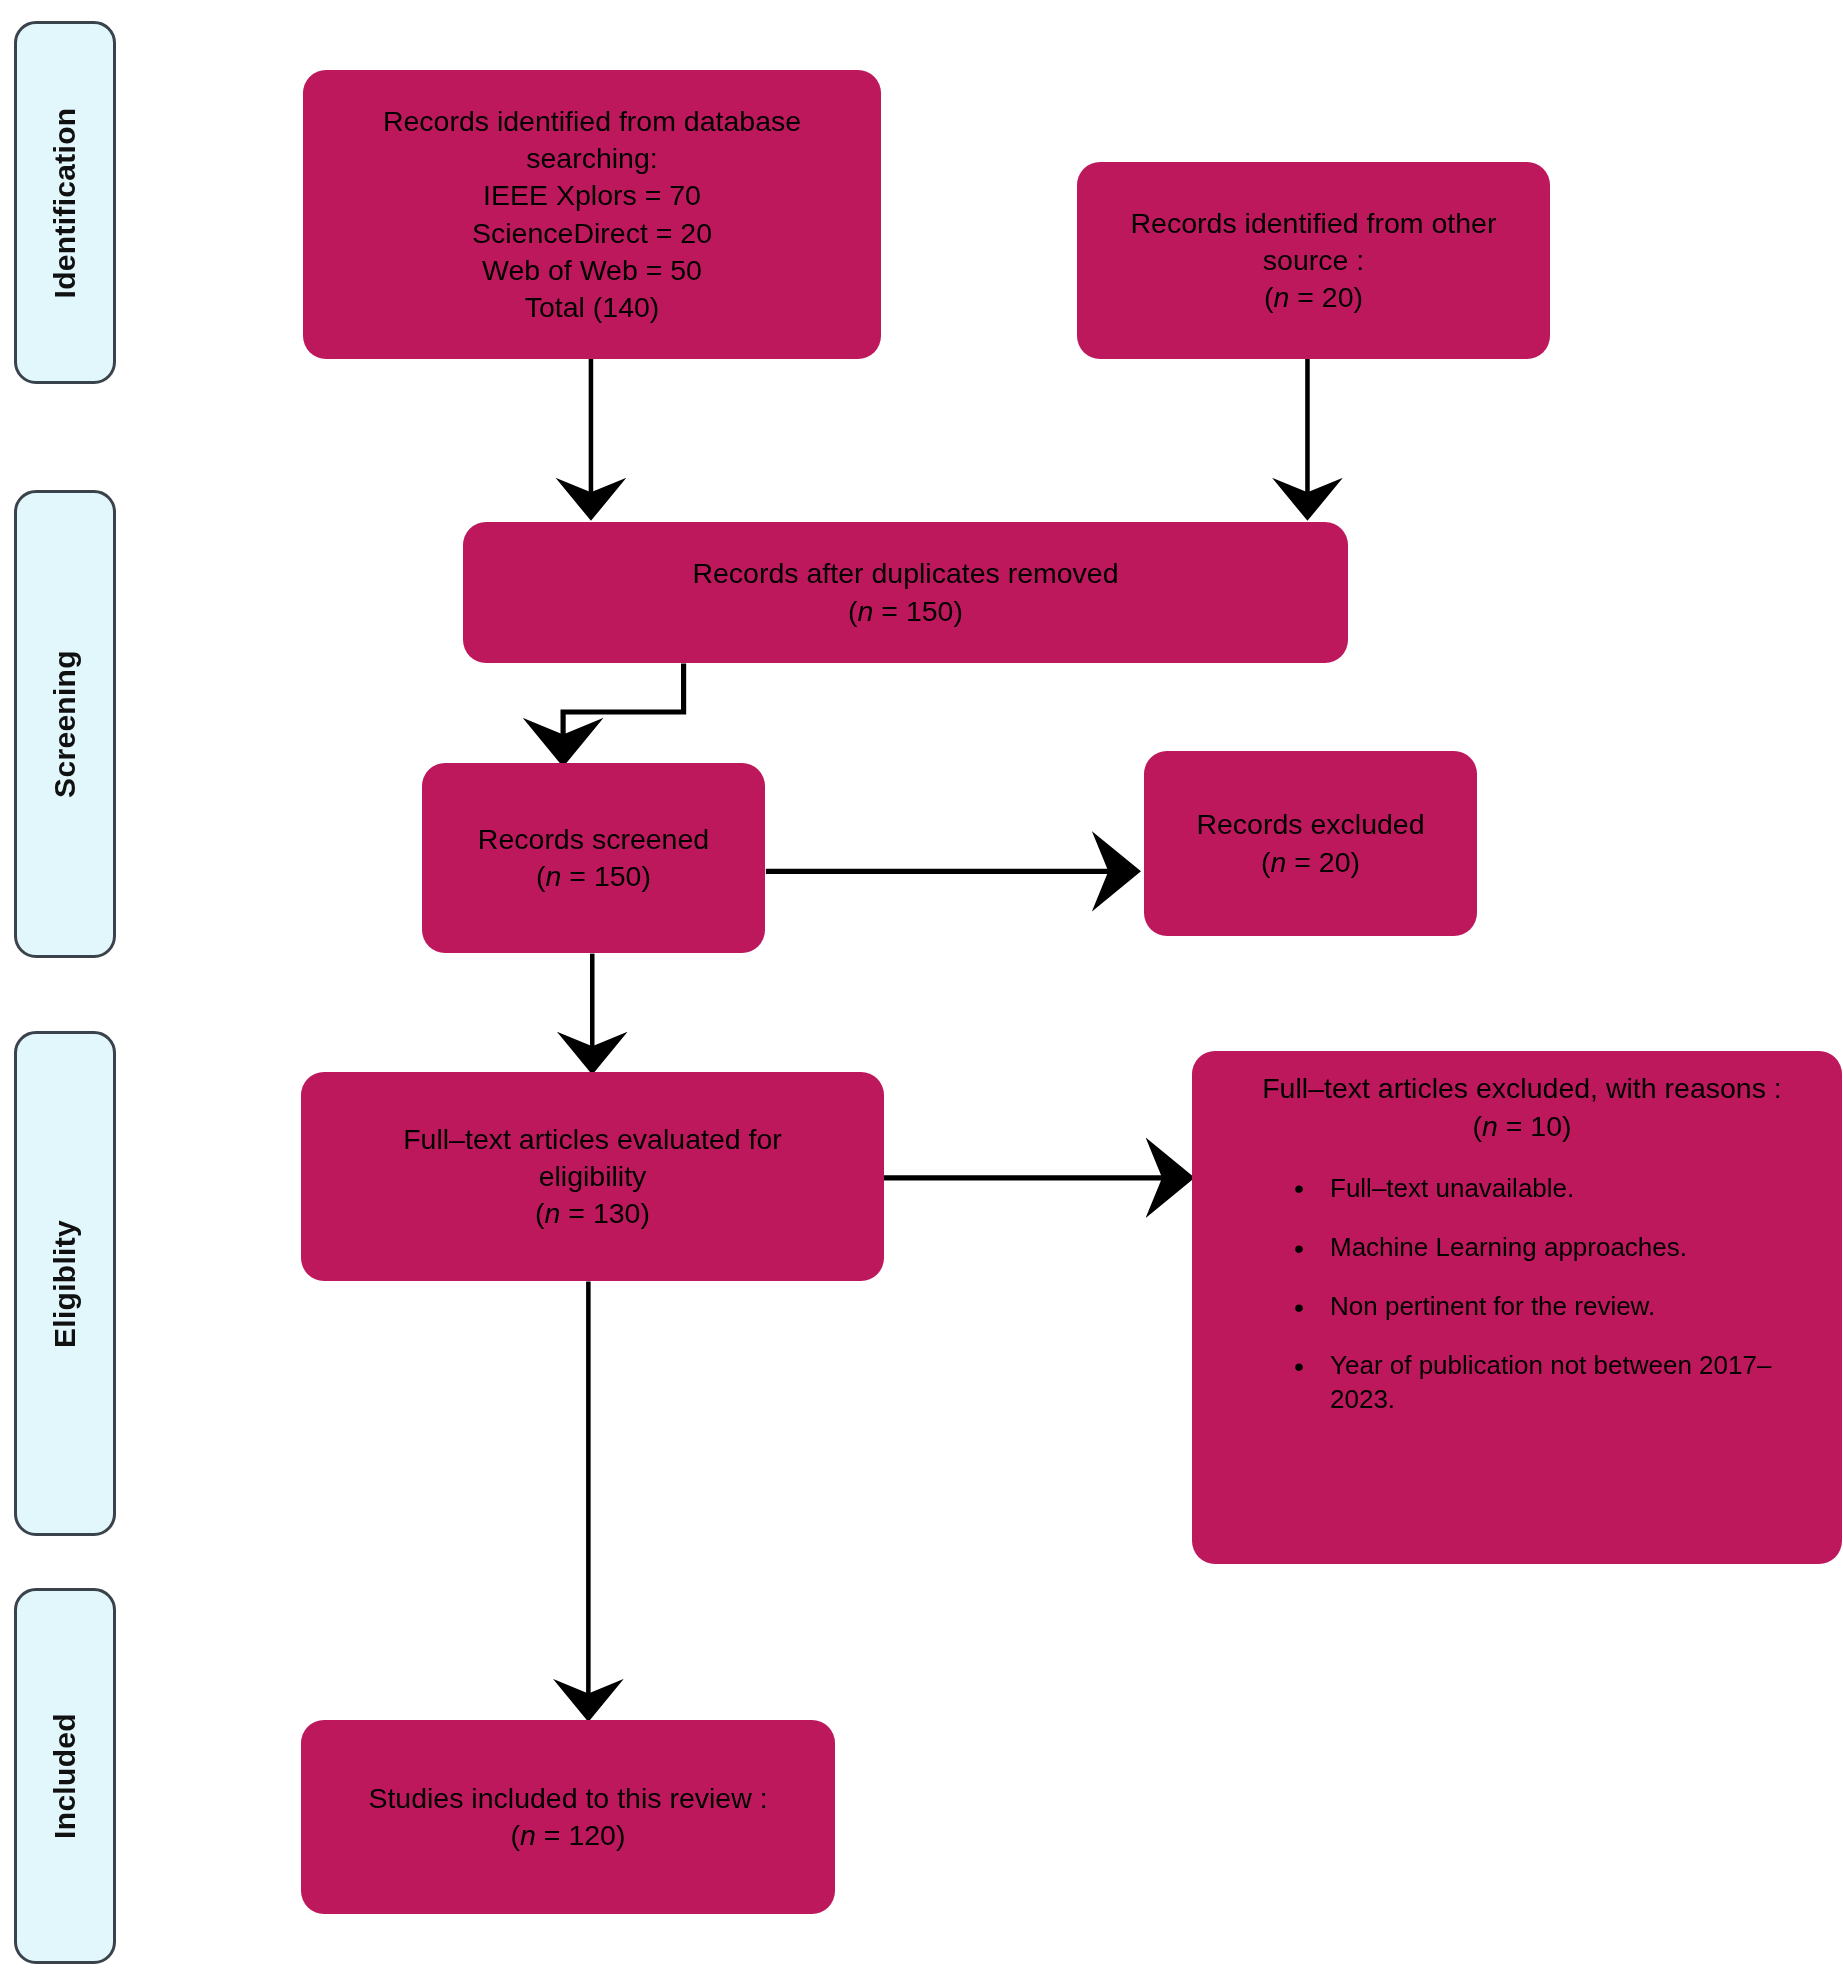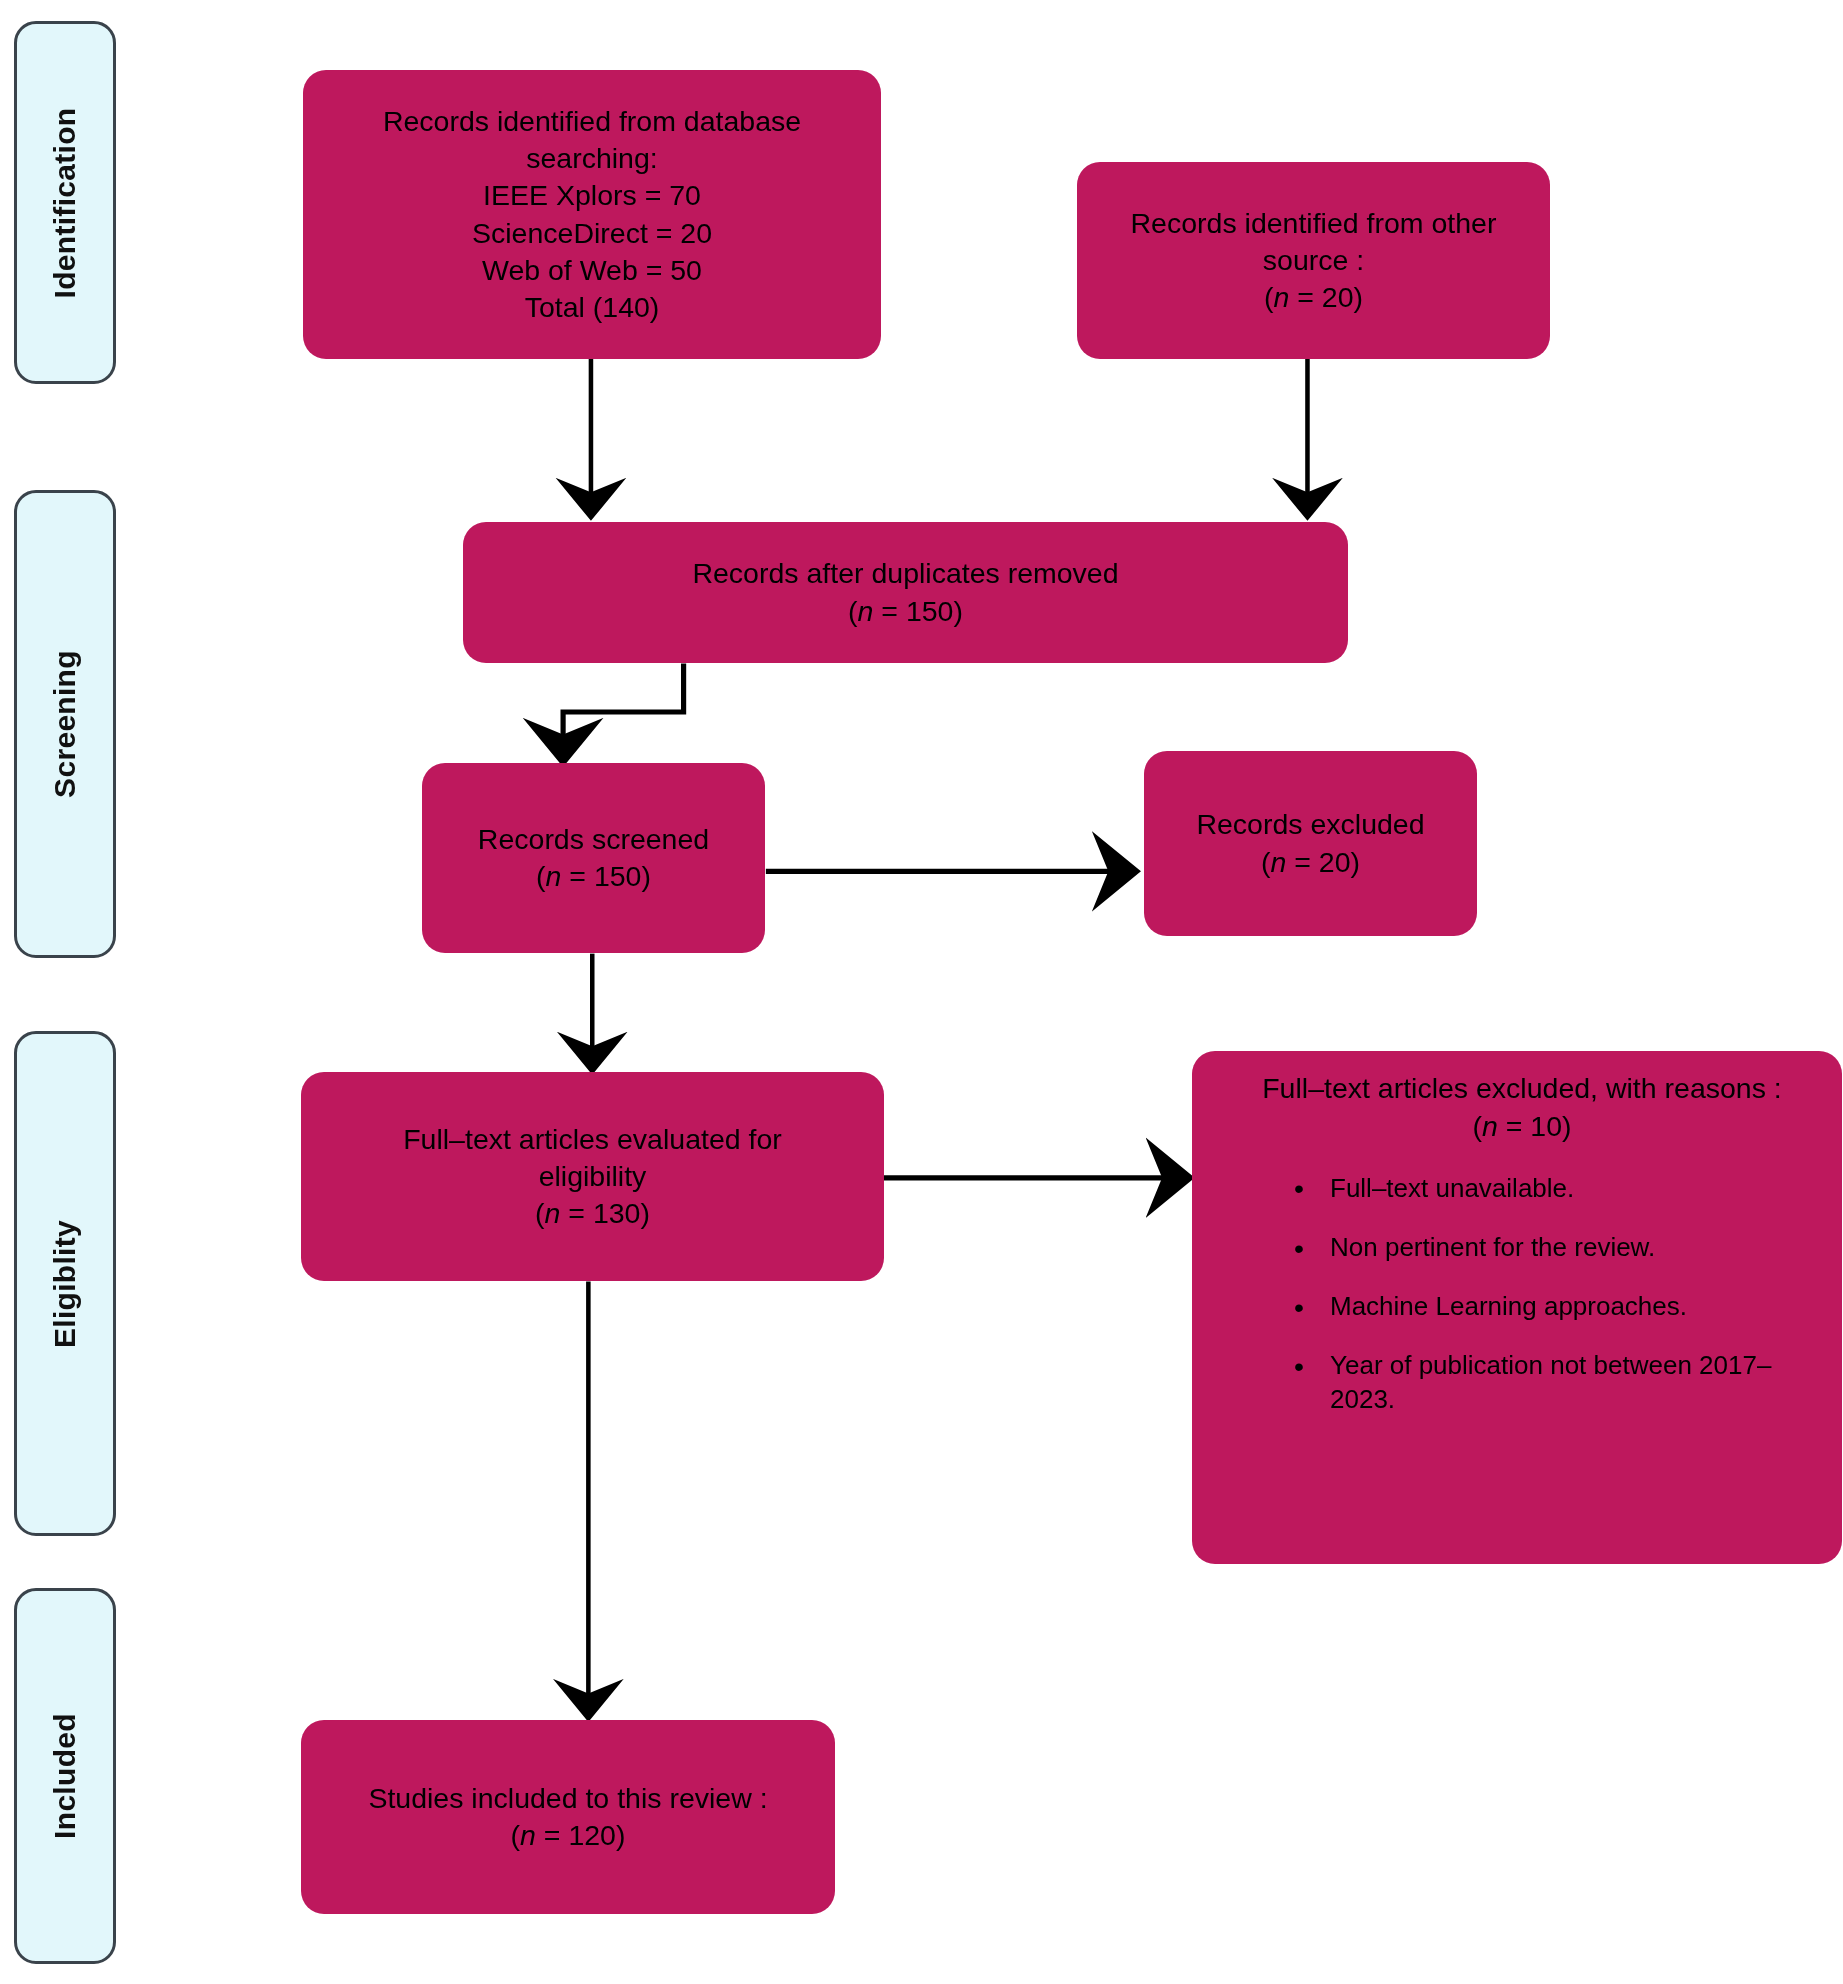--- a/index.html
+++ b/index.html
@@ -167,22 +167,22 @@
     <div class="line">Full–text articles evaluated for</div>
     <div class="line">eligibility</div>
     <div class="line"><span>(</span><em class="n">n</em><span> = 130)</span></div>
   </div>
 
   <div class="box left" style="left:1192px; top:1051px; width:650px; height:513px; padding:19.4px 13px 19.4px 0; justify-content:flex-start;">
     <div class="excl-head">Full–text articles excluded, with reasons :</div>
     <div class="excl-head"><span>(</span><em class="n">n</em><span> = 10)</span></div>
     <ul class="reasons">
       <li>Full–text unavailable.</li>
+      <li>Machine Learning approaches.</li>
       <li>Non pertinent for the review.</li>
-      <li>Machine Learning approaches.</li>
       <li style="max-width:453px;">Year of publication not between 2017–2023.</li>
     </ul>
   </div>
 
   <div class="box center" style="left:301px; top:1720px; width:534px; height:194px; padding:0 23px;">
     <div class="line">Studies included to this review :</div>
     <div class="line"><span>(</span><em class="n">n</em><span> = 120)</span></div>
   </div>
 
 </div>

